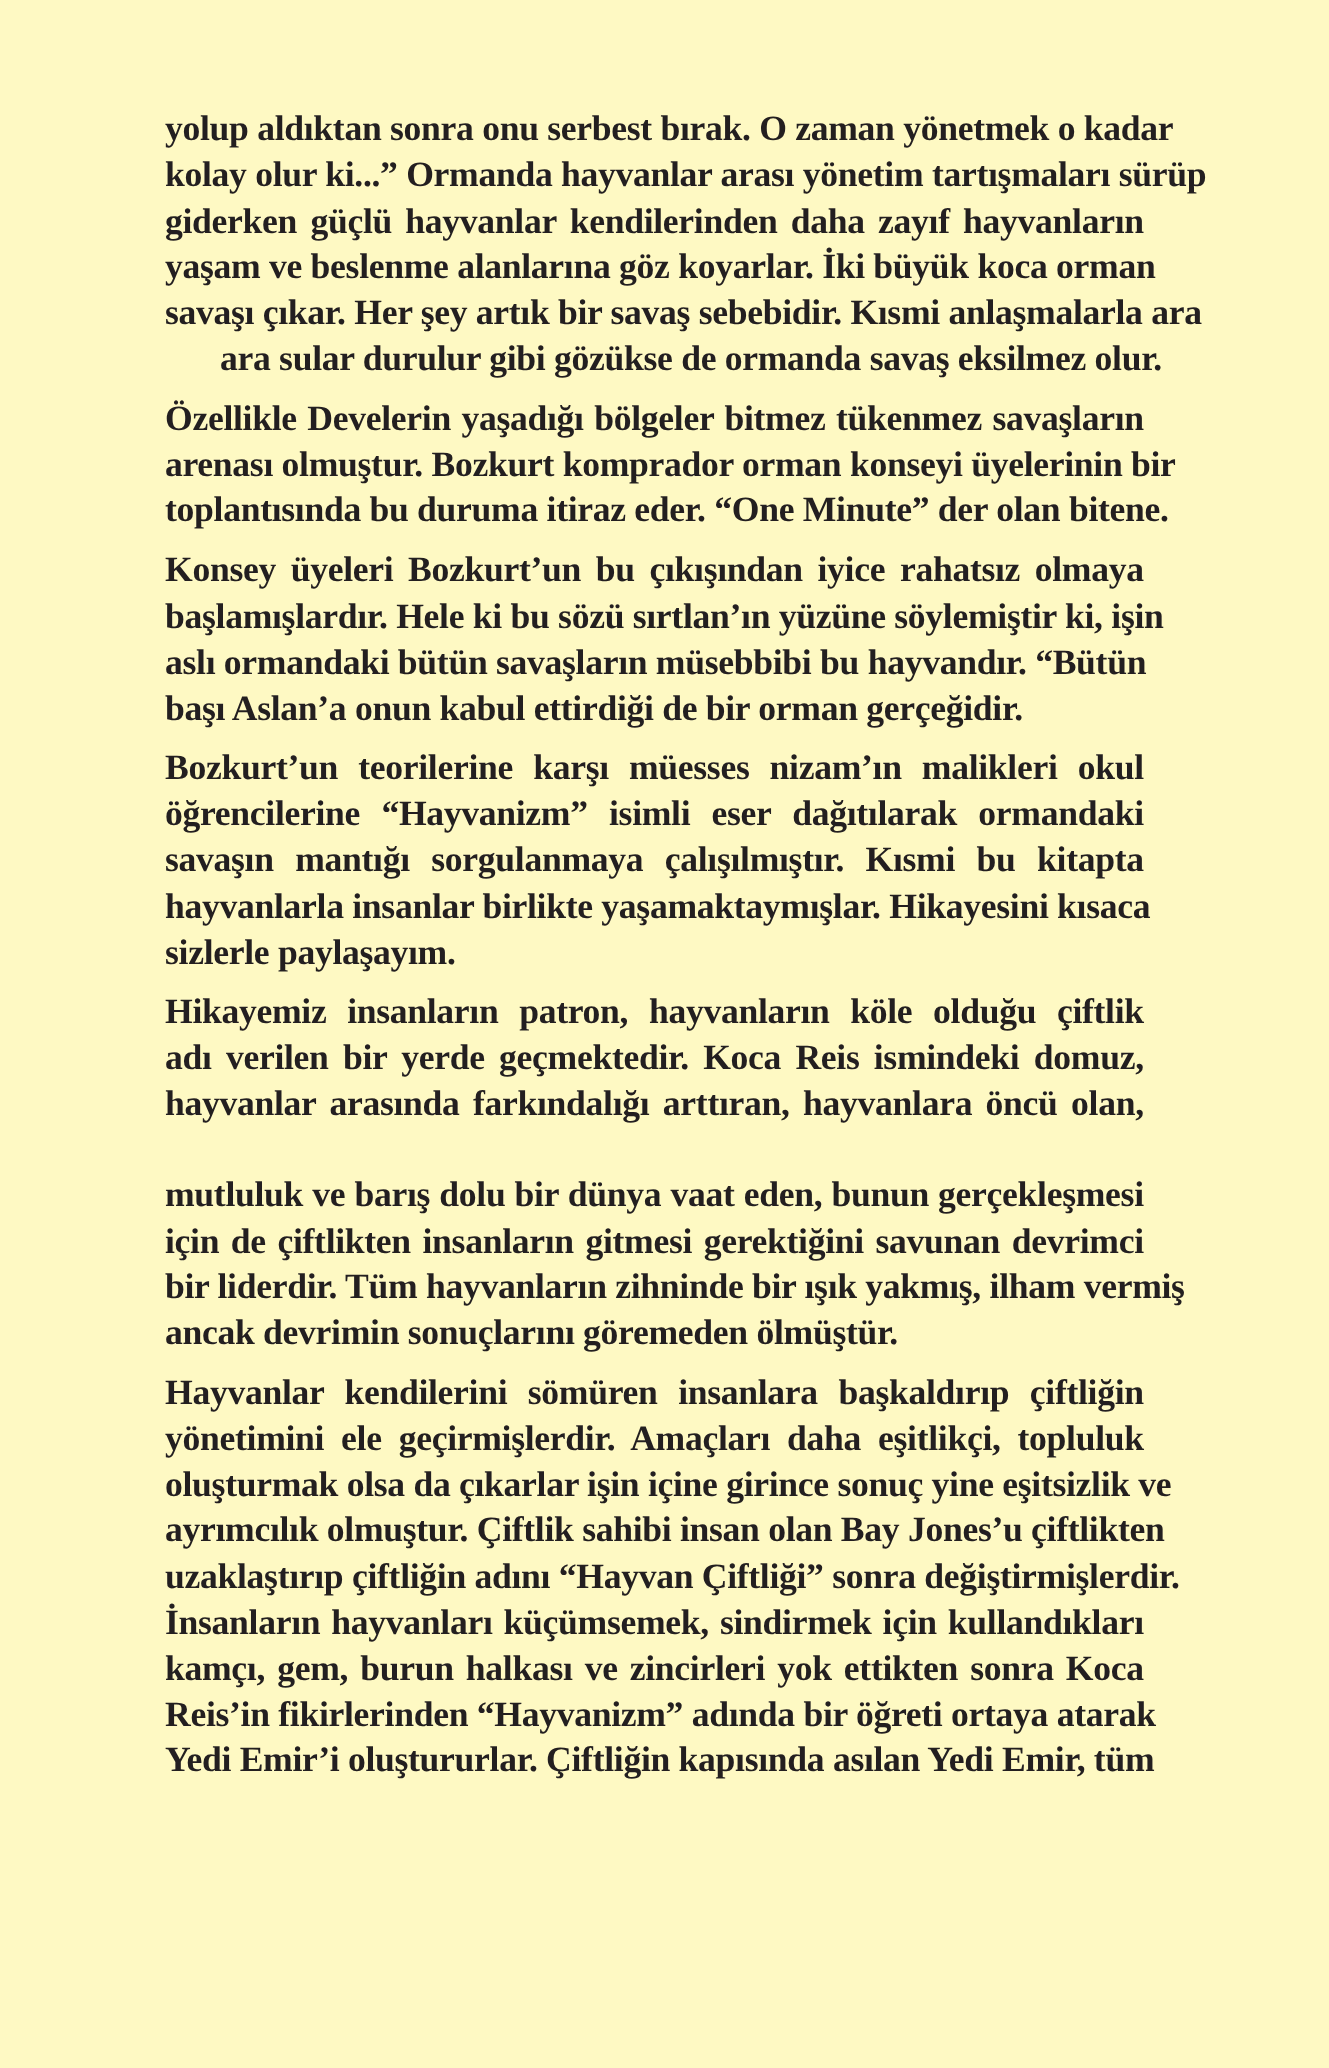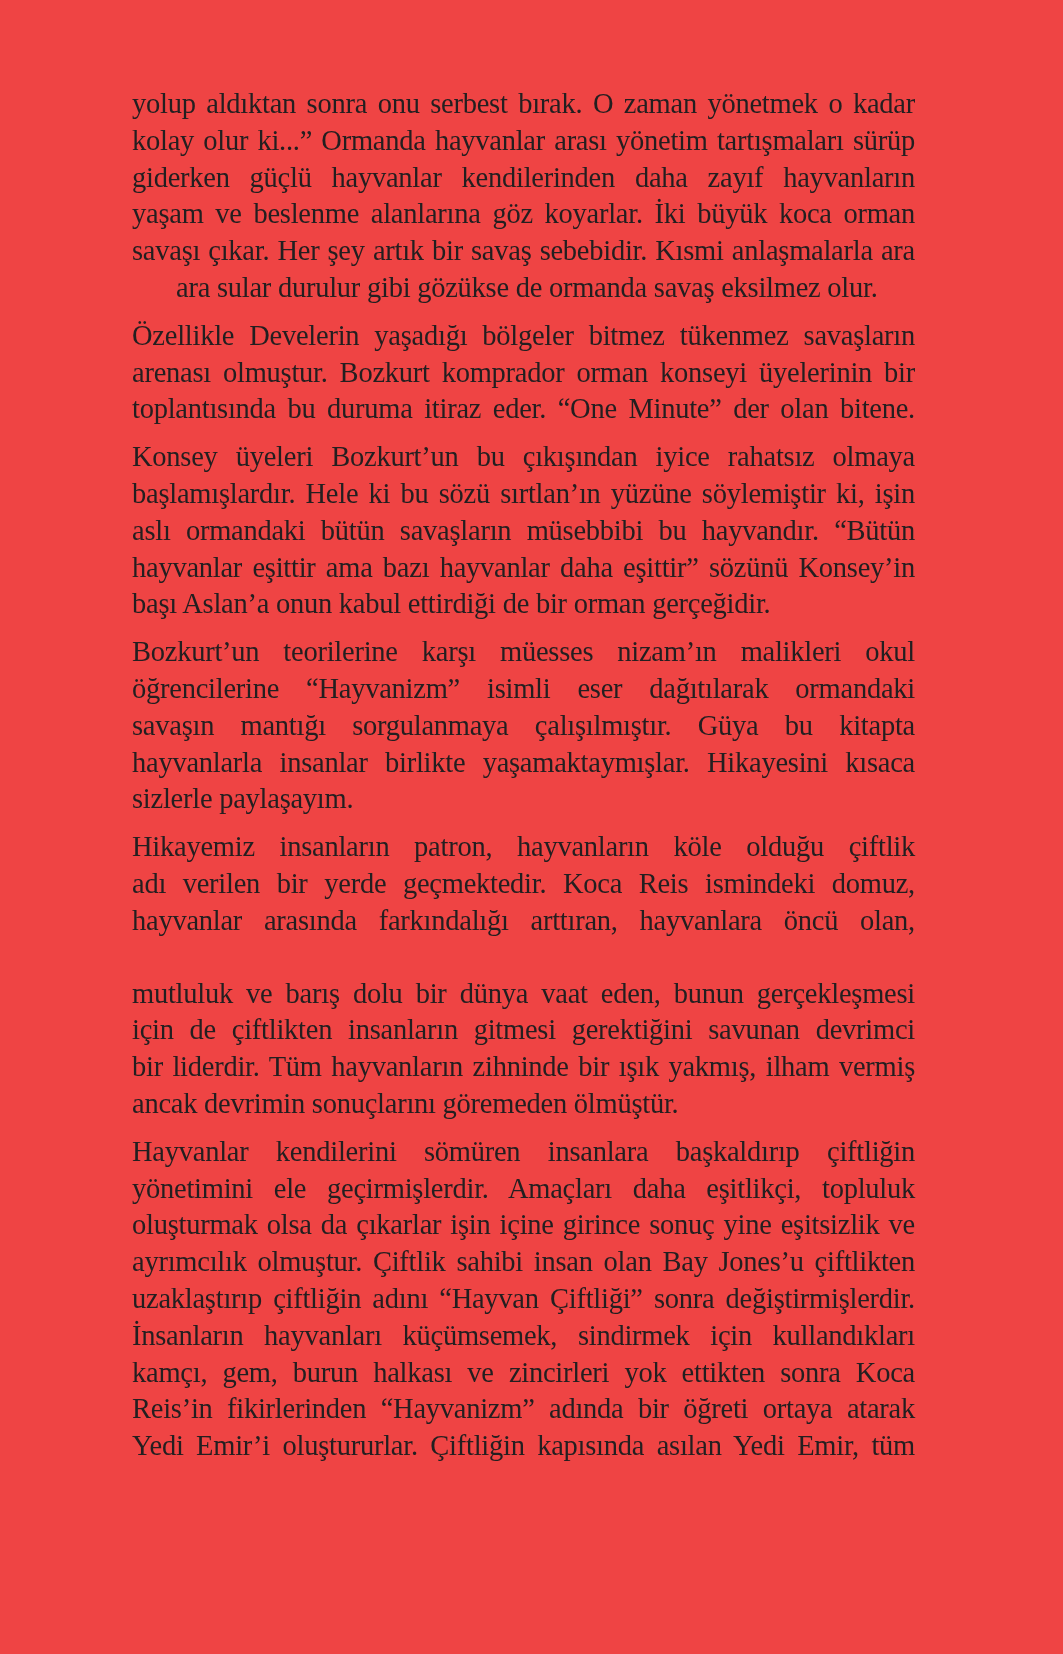--- a/index.html
+++ b/index.html
@@ -1,18 +1,18 @@
 <!DOCTYPE html>
 <html><head>
   <meta charset="utf-8">
   <style>
     html, body { margin: 0; padding: 0; background: #ffffff; }
     body { width: 1063px; height: 1654px; position: relative; overflow: hidden; }
     .page {
-      position: absolute; left: 0; top: 0; width: 1063px; height: 1654px; background: #ef4444;
+      position: absolute; left: 0; top: 0; width: 1063px; height: 1654px; background: #fef9c3; font-weight: bold;
     }
     .text-block {
       position: absolute; left: 132px; top: 86px; width: 783px;
       font-family: "Liberation Serif", "DejaVu Serif", serif;
       font-size: 28.5px;
       color: #231f20;
     }
     .para { margin: 0 0 11px 0; }
     .line {
       display: block;
@@ -49,28 +49,27 @@
     <p class="para">
       <span class="line" style="white-space: nowrap;">Özellikle Develerin yaşadığı bölgeler bitmez tükenmez savaşların</span>
       <span class="line" style="white-space: nowrap;">arenası olmuştur. Bozkurt komprador orman konseyi üyelerinin bir</span>
       <span class="line" style="white-space: nowrap;">toplantısında bu duruma itiraz eder. “One Minute” der olan bitene.</span>
     </p>
 
     <p class="para">
       <span class="line" style="white-space: nowrap;">Konsey üyeleri Bozkurt’un bu çıkışından iyice rahatsız olmaya</span>
       <span class="line" style="white-space: nowrap;">başlamışlardır. Hele ki bu sözü sırtlan’ın yüzüne söylemiştir ki, işin</span>
       <span class="line" style="white-space: nowrap;">aslı ormandaki bütün savaşların müsebbibi bu hayvandır. “Bütün</span>
-      <span class="line" style="white-space: nowrap;">hayvanlar eşittir ama bazı hayvanlar daha eşittir” sözünü Konsey’in</span>
       <span class="line last" style="white-space: nowrap;">başı Aslan’a onun kabul ettirdiği de bir orman gerçeğidir.</span>
     </p>
 
     <p class="para">
       <span class="line" style="white-space: nowrap;">Bozkurt’un teorilerine karşı müesses nizam’ın malikleri okul</span>
       <span class="line" style="white-space: nowrap;">öğrencilerine “Hayvanizm” isimli eser dağıtılarak ormandaki</span>
-      <span class="line" style="white-space: nowrap;">savaşın mantığı sorgulanmaya çalışılmıştır. Güya bu kitapta</span>
+      <span class="line" style="white-space: nowrap;">savaşın mantığı sorgulanmaya çalışılmıştır. Kısmi bu kitapta</span>
       <span class="line" style="white-space: nowrap;">hayvanlarla insanlar birlikte yaşamaktaymışlar. Hikayesini kısaca</span>
       <span class="line last" style="white-space: nowrap;">sizlerle paylaşayım.</span>
     </p>
 
     <p class="para">
       <span class="line" style="white-space: nowrap;">Hikayemiz insanların patron, hayvanların köle olduğu çiftlik</span>
       <span class="line" style="white-space: nowrap;">adı verilen bir yerde geçmektedir. Koca Reis ismindeki domuz,</span>
       <span class="line" style="white-space: nowrap;">hayvanlar arasında farkındalığı arttıran, hayvanlara öncü olan,</span>
       <span class="line" style="white-space: nowrap; margin-top: 36px;">mutluluk ve barış dolu bir dünya vaat eden, bunun gerçekleşmesi</span>
       <span class="line" style="white-space: nowrap;">için de çiftlikten insanların gitmesi gerektiğini savunan devrimci</span>

